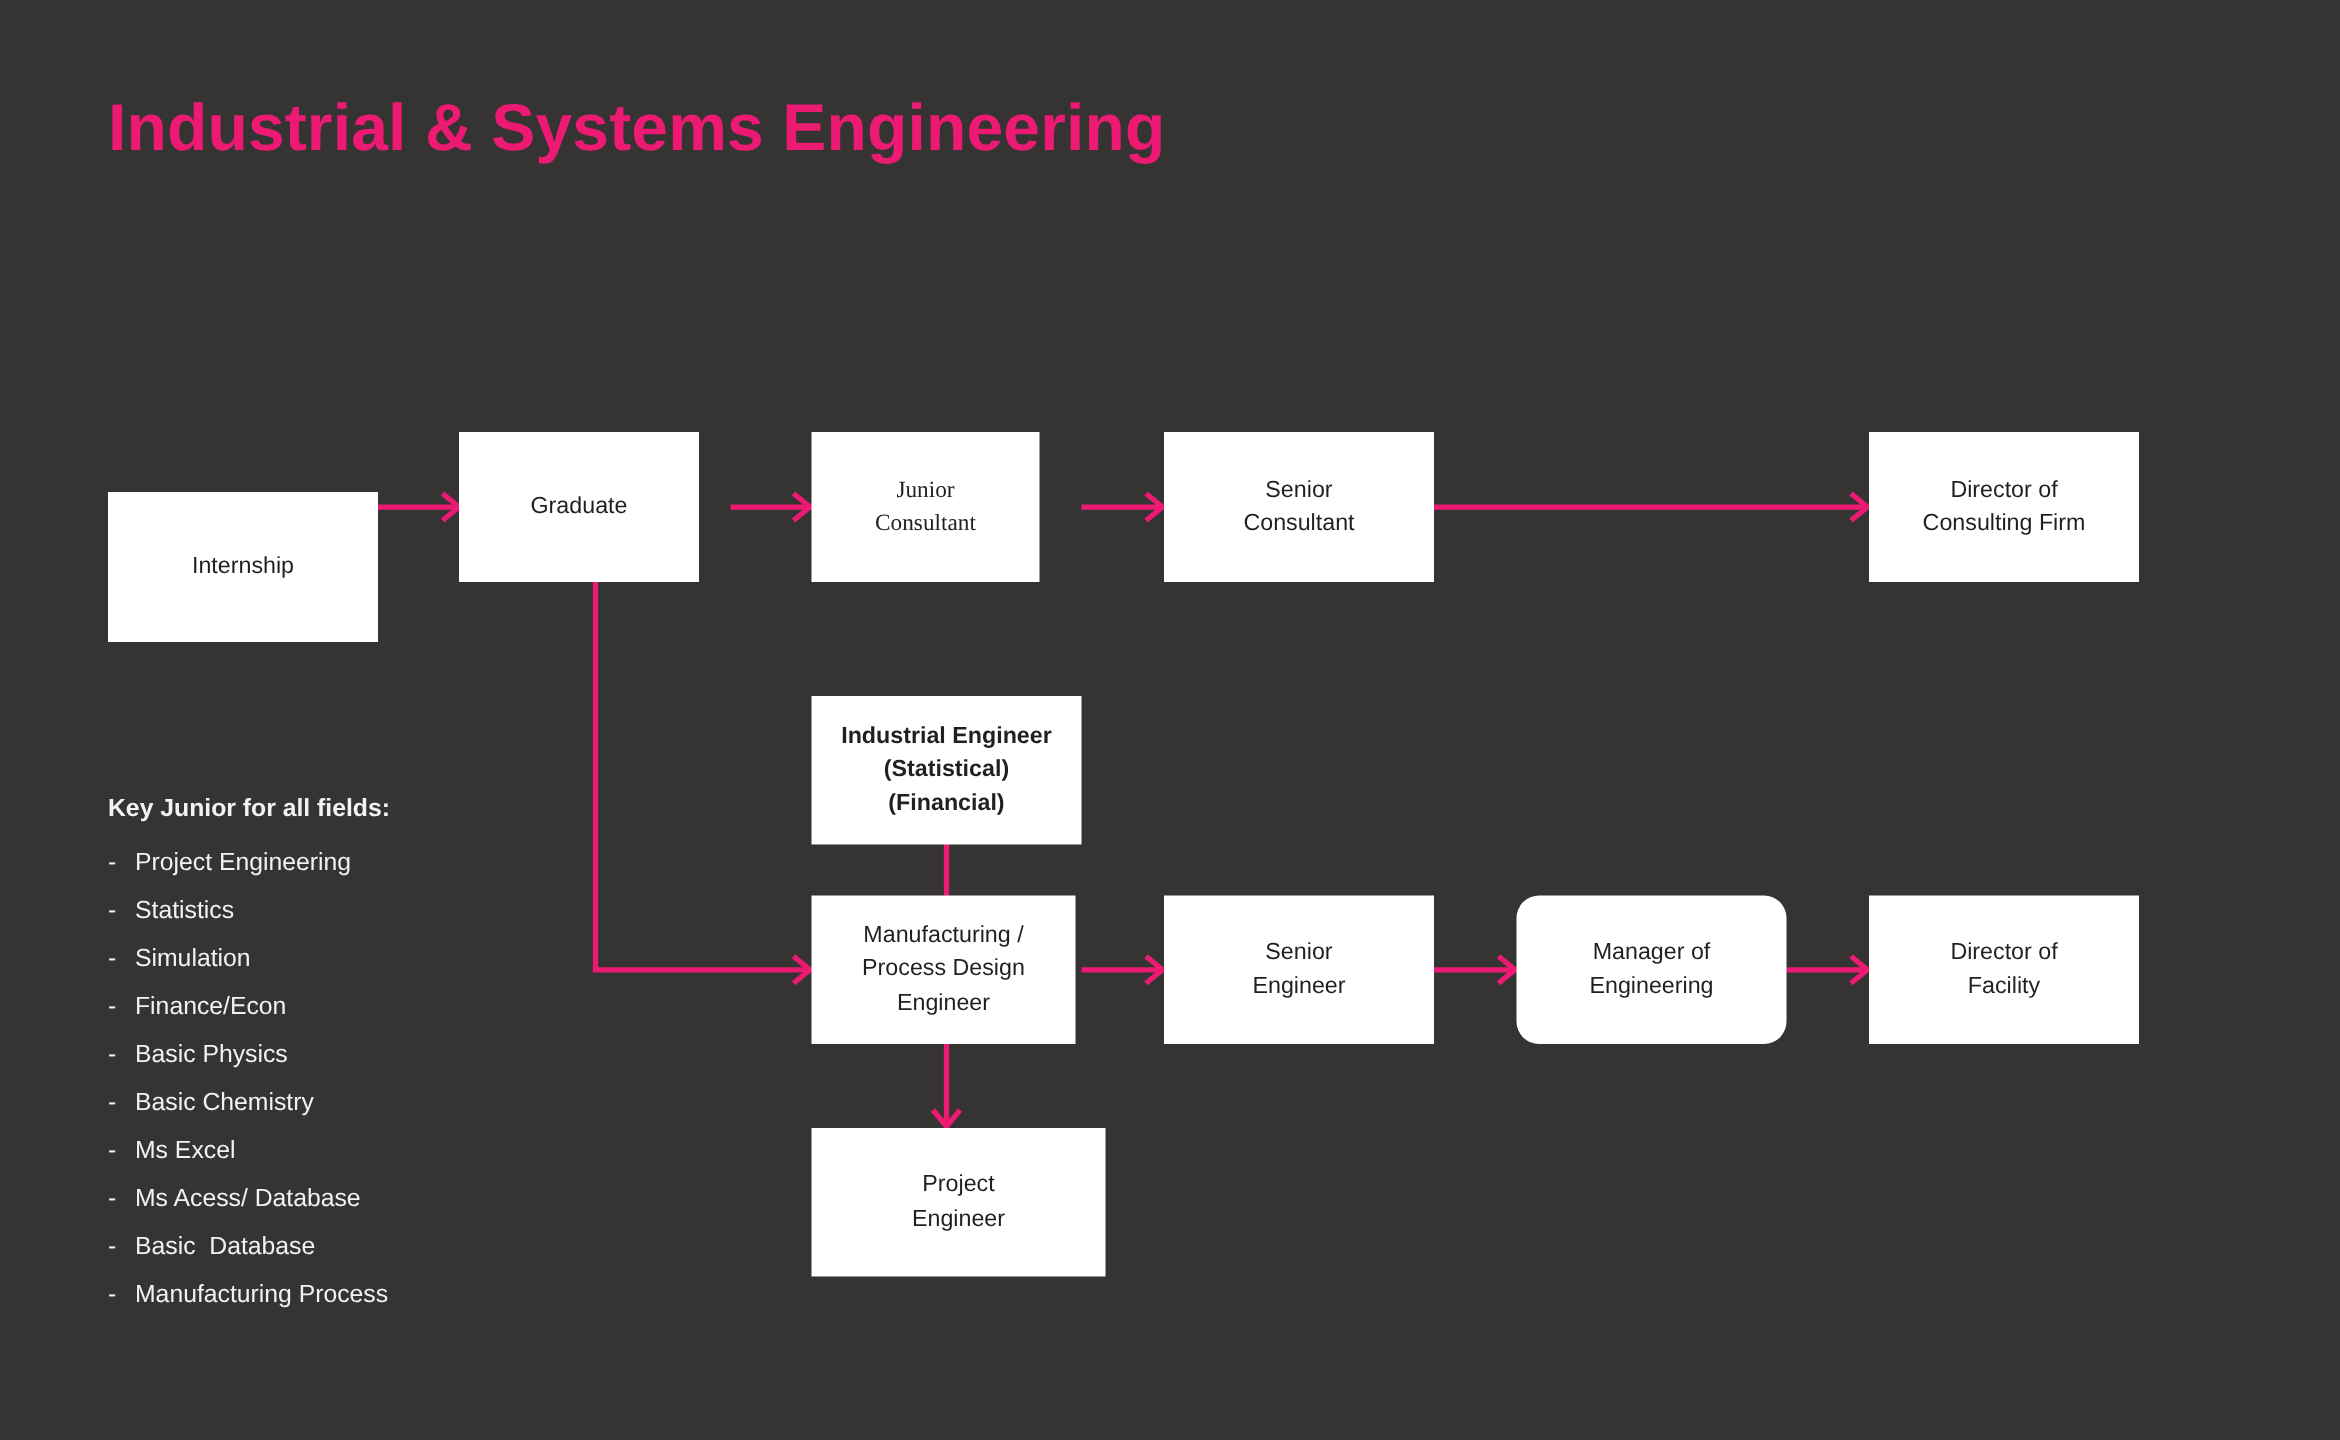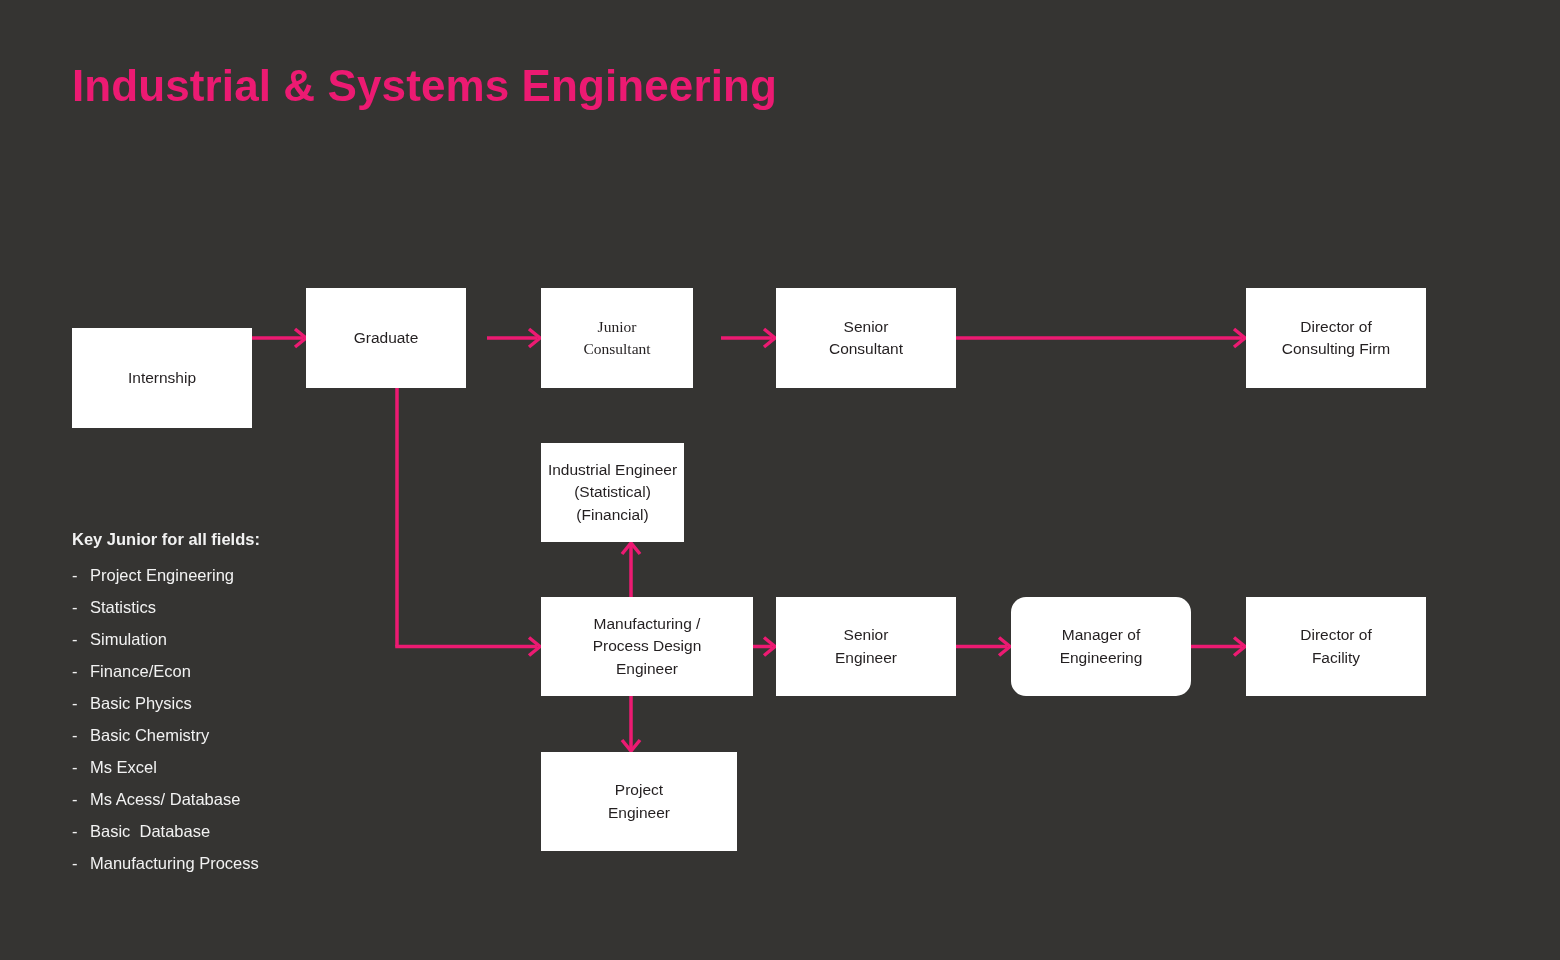--- a/index.html
+++ b/index.html
@@ -150,26 +150,26 @@
 Consultant</div>
     </div>
     <div class="node" style="left: 776px; top: 288px; width: 180px; height: 100px;">
       <div class="node-label">Senior
 Consultant</div>
     </div>
     <div class="node" style="left: 1246px; top: 288px; width: 180px; height: 100px;">
       <div class="node-label">Director of
 Consulting Firm</div>
     </div>
-    <div class="node" style="left: 541px; top: 443px; width: 143px; height: 99px;">
+    <div class="node" style="left: 541px; top: 464px; width: 180px; height: 99px; font-weight: bold;">
       <div class="node-label">Industrial Engineer
 (Statistical)
 (Financial)</div>
     </div>
-    <div class="node" style="left: 541px; top: 597px; width: 212px; height: 99px;">
+    <div class="node" style="left: 541px; top: 597px; width: 176px; height: 99px;">
       <div class="node-label">Manufacturing /
 Process Design
 Engineer</div>
     </div>
     <div class="node" style="left: 776px; top: 597px; width: 180px; height: 99px;">
       <div class="node-label">Senior
 Engineer</div>
     </div>
     <div class="node" style="left: 1011px; top: 597px; width: 180px; height: 99px; border-radius: 15px;">
       <div class="node-label">Manager of

